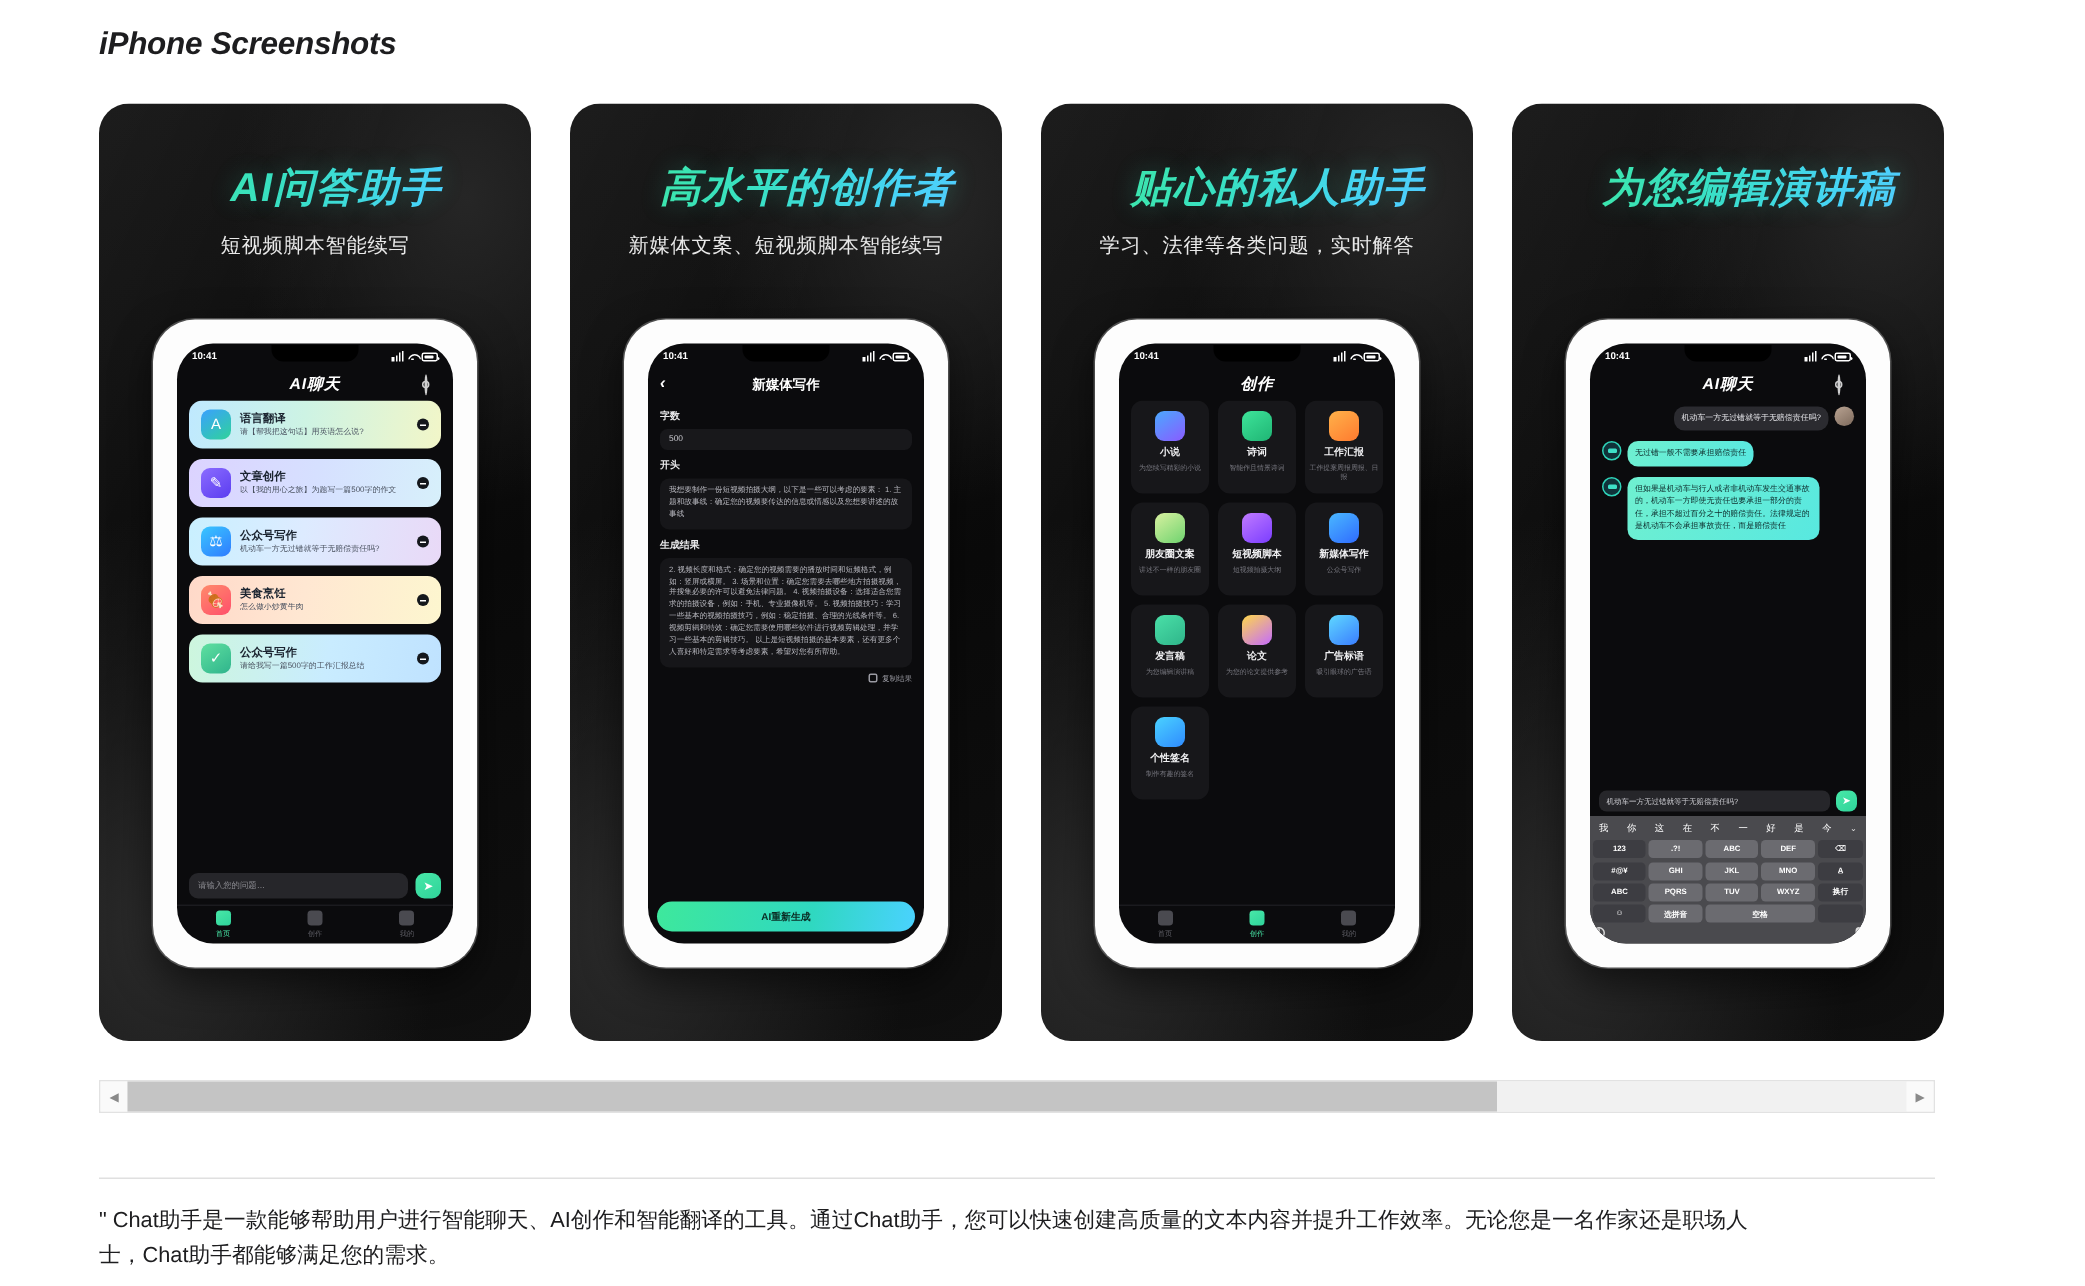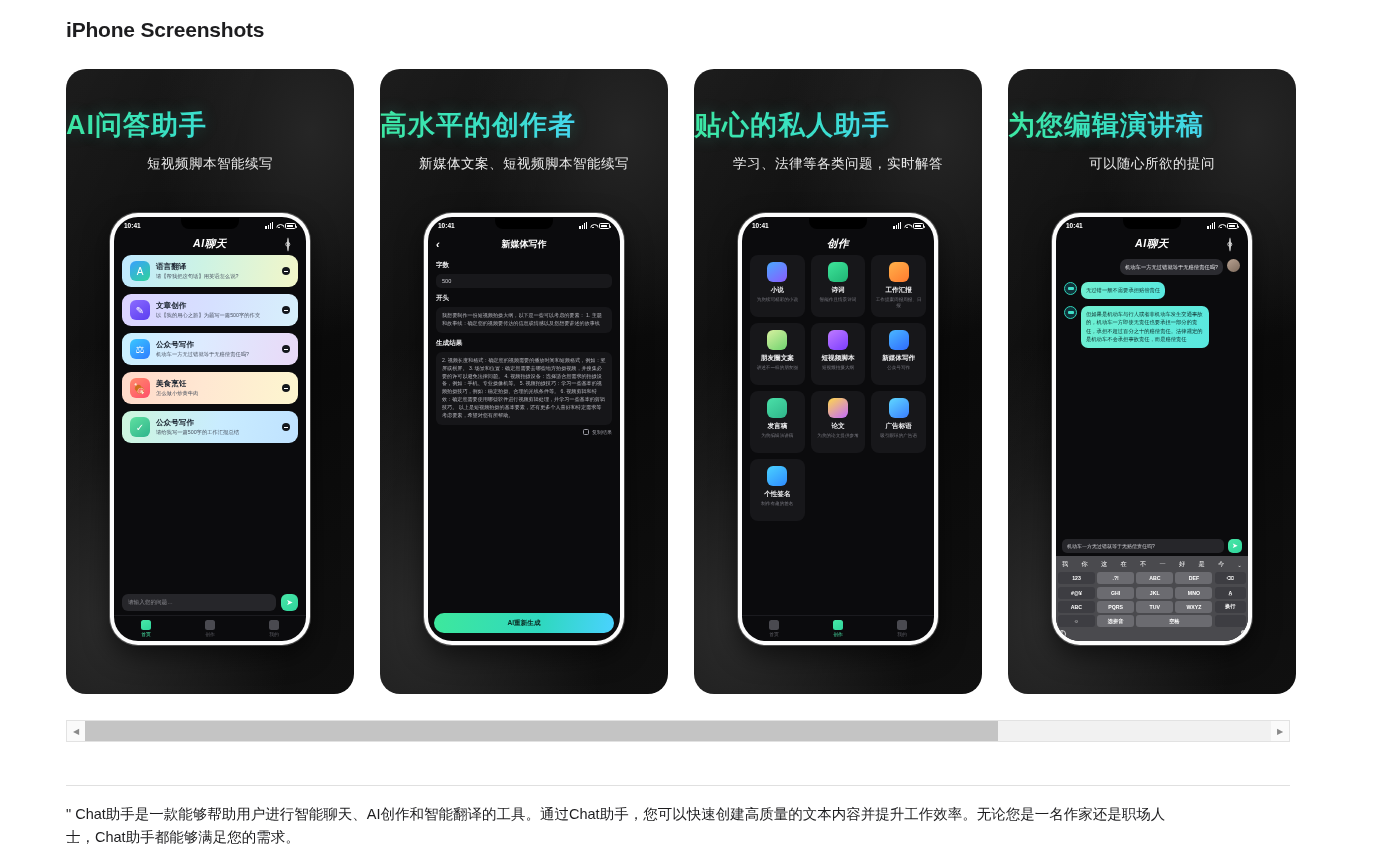--- a/index.html
+++ b/index.html
@@ -14,21 +14,21 @@
   
   .store-header {
     padding: 8px 0 10px 66px;
     border-bottom: 1px solid #e8e8e8;
   }
   .store-title { font-size: 23px; font-weight: 700; color: #1d1d1f; letter-spacing: -0.3px; }
   .store-title .light { font-weight: 400; color: #6e6e73; }
 
   .section-title {
     padding: 18px 0 0 66px;
-    font-size: 21px; font-weight: 700; color: #1d1d1f; letter-spacing: -0.2px;
+    font-size: 21px; font-weight: 700; color: #1d1d1f; letter-spacing: -0.2px; font-style: italic;
   }
 
   
   .shots-wrap { position: relative; padding: 27px 0 0 66px; }
   .shots { display: flex; gap: 26px; }
 
   .shot {
     width: 288px; height: 625px;
     border-radius: 20px;
     background:
@@ -41,50 +41,51 @@
   }
   .shot::after{
     content:""; position:absolute; left:-40%; top:-10%;
     width:70%; height:130%;
     background: linear-gradient(100deg, rgba(255,255,255,.045), rgba(255,255,255,0) 70%);
     transform: rotate(16deg);
     pointer-events:none;
   }
 
   .headline {
-    text-align: left;
+    text-align: center;
     font-size: 27px;
     font-weight: 800;
+    font-style: italic;
     letter-spacing: 1px;
     margin-top: 38px;
     background: linear-gradient(100deg, #3ee8a0 0%, #3ae0c8 40%, #4ad2ff 75%, #59c6ff 100%);
     -webkit-background-clip: text;
     background-clip: text;
     color: transparent;
     text-shadow: 0 0 16px rgba(60,230,190,.25);
-    position: relative; z-index: 2;
+    position: relative; z-index: 2; margin-left: 28px;
   }
   .subline {
     text-align: center;
     font-size: 13.5px;
     color: #e9e9e9;
     margin-top: 12px;
     letter-spacing: .5px;
     position: relative; z-index: 2;
   }
 
   
   .phone {
     position: absolute;
     left: 50%; transform: translateX(-50%);
     top: 144px;
-    width: 200px; height: 432px;
+    width: 216px; height: 432px;
     border-radius: 28px;
     background: #fdfdfd;
-    padding: 4px;
+    padding: 16px;
     box-shadow: 0 0 0 1px rgba(255,255,255,.25), 0 10px 26px rgba(0,0,0,.55);
     z-index: 3;
   }
   .screen {
     width: 100%; height: 100%;
     border-radius: 24px;
     background: #0b0b0d;
     overflow: hidden;
     position: relative;
     display: flex; flex-direction: column;
@@ -519,21 +520,20 @@
                 <span class="ti"></span>
                 <span class="tl">我的</span>
               </div>
             </div>
           </div>
         </div>
       </div>
 
       <div class="shot">
         <div class="headline">为您编辑演讲稿</div>
-        <div class="subline">可以随心所欲的提问</div>
         <div class="phone">
           <div class="screen">
             <div class="statusbar">
               <span>10:41</span>
               <div class="notch"></div>
               <div class="sb-right">
                 <span class="bars">
                     <i></i>
                     <i></i>
                     <i></i>

